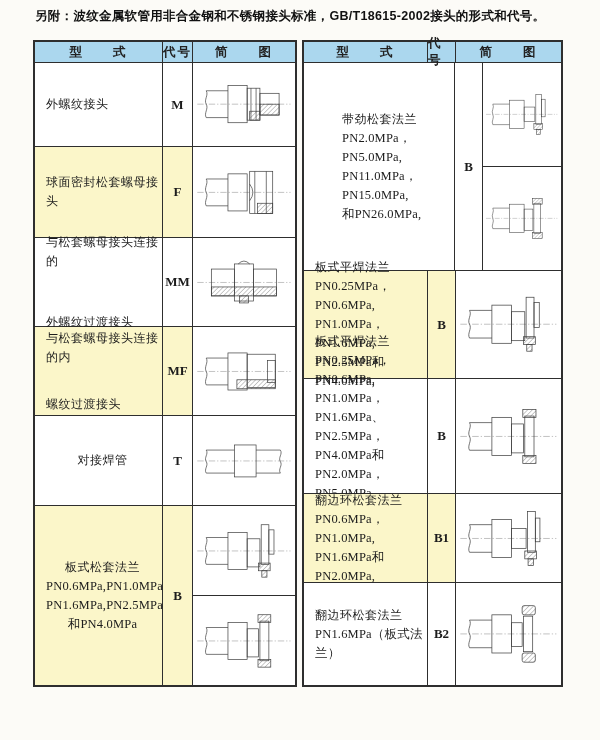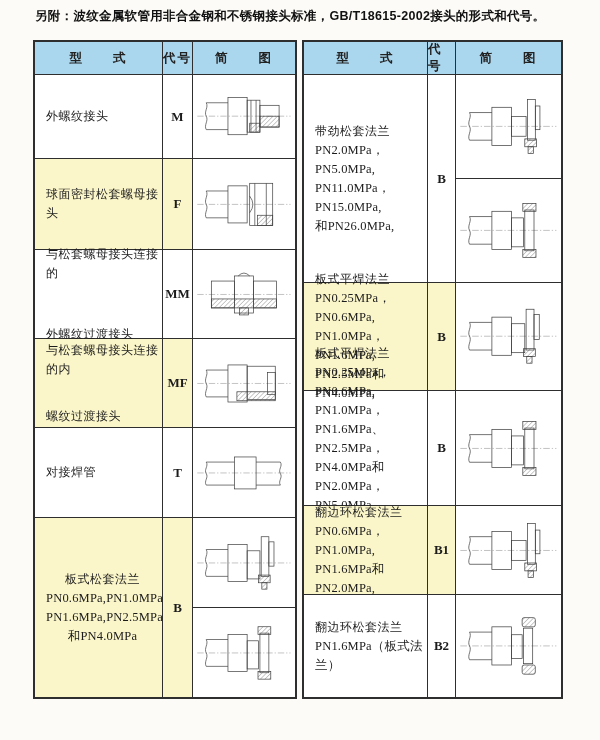--- a/index.html
+++ b/index.html
@@ -16,21 +16,21 @@
   }
   .page-title{
     position:absolute;left:35px;top:8px;width:540px;
     font-size:12.5px;font-weight:bold;letter-spacing:.3px;color:#111;
   }
   .gbtable{
     position:absolute;top:40px;border:2px solid var(--bd);background:#fff;
   }
   #left-table{left:33px;width:264px;}
   #right-table{left:302px;width:261px;}
-  .hrow{display:flex;background:var(--hdr);height:32px;}
+  .hrow{display:flex;background:var(--hdr);height:20px;}
   .row{display:flex;border-top:1px solid var(--bd);}
   .c{border-left:1px solid var(--bd);}
   .c:first-child{border-left:none;}
   .hc{
     display:flex;align-items:center;justify-content:center;
     font-size:12.5px;font-weight:bold;letter-spacing:2px;color:#222;
   }
   .type-cell{
     display:flex;flex-direction:column;justify-content:center;
     padding:5px 3px 5px 11px;font-size:12px;line-height:19px;
@@ -161,21 +161,21 @@
             <line x1="16" y1="64" x2="50" y2="64" class="s"></line>
             <rect x="50" y="14" width="30" height="58" class="s"></rect>
             <rect x="80" y="16" width="44" height="52" class="s"></rect>
             <rect x="112" y="26" width="12" height="34" class="s"></rect>
             <rect x="64" y="56" width="60" height="14" class="s" style="fill:url(#hp4)"></rect>
           </svg>
         </div>
       </div>
     </div>
     <div class="row" style="height: 90px;">
-      <div class="c type-cell" style="width: 127px;">
+      <div class="c type-cell" style="width: 127px; align-items: center;">
         <div>对接焊管</div>
       </div>
       <div class="c code-cell" style="width: 30px;">T</div>
       <div class="c diagram-cell" style="flex: 1 1 0%;">
         <div class="diagram-sub" style="height: 90px;">
           <svg viewBox="0 0 150 86" preserveAspectRatio="xMidYMid meet">
             <defs>
               <pattern id="hp5" width="5" height="5" patternUnits="userSpaceOnUse" patternTransform="rotate(45)">
                 <line x1="0" y1="0" x2="0" y2="5" stroke="#5a5a5a" stroke-width="1"></line>
               </pattern>
@@ -240,21 +240,21 @@
         </div>
       </div>
     </div>
   </div>
 <div id="right-table" class="gbtable">
     <div class="hrow">
       <div class="c hc" style="width: 123px;">型　　式</div>
       <div class="c hc" style="width: 28px;">代号</div>
       <div class="c hc" style="width: 108px; flex: 1 1 0%;">简　　图</div>
     </div>
-    <div class="row" style="height: 208px;">
+    <div class="row" style="height: 208px; padding-left: 27px;">
       <div class="c type-cell" style="width: 123px;">
         <div>带劲松套法兰</div>
         <div class="pn">PN2.0MPa，PN5.0MPa,</div>
         <div class="pn">PN11.0MPa，PN15.0MPa,</div>
         <div class="pn">和PN26.0MPa,</div>
       </div>
       <div class="c code-cell" style="width: 28px;">B</div>
       <div class="c diagram-cell" style="flex: 1 1 0%;">
         <div class="diagram-sub" style="height: 101px;">
           <svg viewBox="0 0 150 86" preserveAspectRatio="xMidYMid meet">

